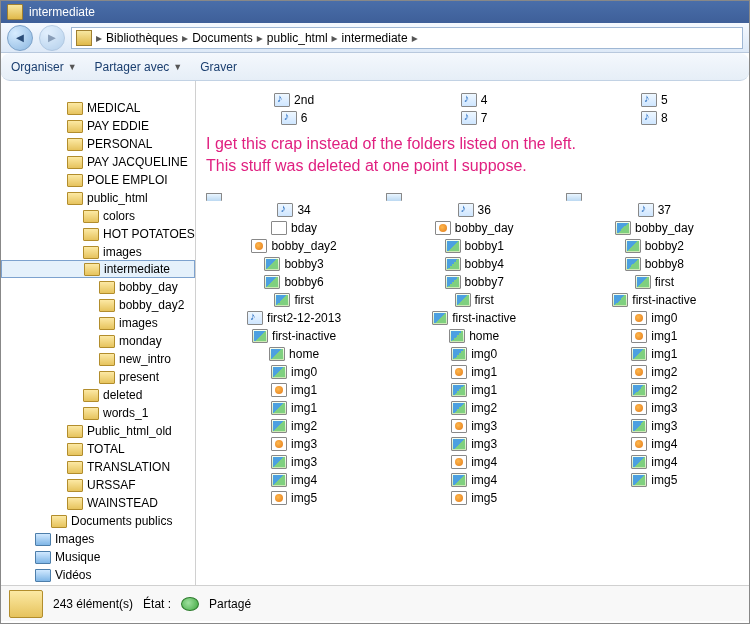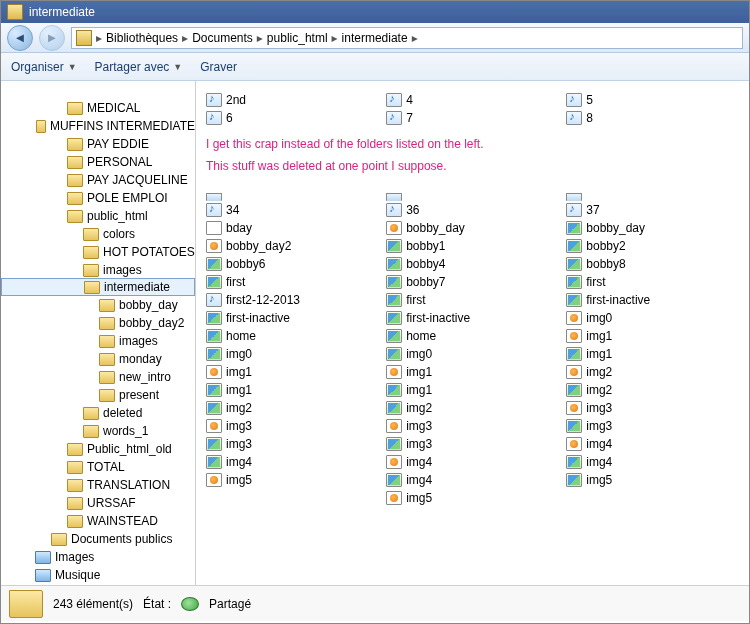--- a/index.html
+++ b/index.html
@@ -5,37 +5,37 @@
   * { box-sizing: border-box; margin: 0; padding: 0; font-family: "Segoe UI", Tahoma, sans-serif; }
   body { width: 750px; height: 624px; overflow: hidden; background: #fff; font-size: 12px; color: #000; border:1px solid #888;}
   .title-bar { background: linear-gradient(#4a6ea9,#3e5f99); color:#fff; height:22px; line-height:22px; padding:0 6px; display:flex; align-items:center; gap:6px; }
   .title-bar .ticon { width:16px; height:16px; background:linear-gradient(#f7e7a1,#e0b94a); border:1px solid #a08030; border-radius:1px; }
   .nav-bar { background:linear-gradient(#f5f9ff,#dde9f7); height:30px; display:flex; align-items:center; padding:0 6px; border-bottom:1px solid #b8c8dd; gap:6px;}
   .nav-btn { width:26px; height:26px; border-radius:50%; border:1px solid #7da2c9; background:radial-gradient(circle at 30% 30%,#d7ecff,#8ab6e0); display:flex; align-items:center; justify-content:center; color:#2a4c77; font-size:13px; cursor:pointer;}
   .nav-btn.disabled { opacity:.5; }
   .bread { flex:1; background:#fff; border:1px solid #9fb7d4; height:22px; display:flex; align-items:center; padding:0 4px; gap:4px; font-size:12px;}
   .bread .sep{color:#555;}
   .bread .bicon{ width:16px; height:16px; background:linear-gradient(#f7e7a1,#e0b94a); border:1px solid #a08030;}
-  .tool-bar { background:linear-gradient(#f4f8fd,#e6eef7); height:28px; display:flex; align-items:center; padding:0 10px; gap:18px; border-bottom:1px solid #c2d2e4; color:#1a3e6f;}
+  .tool-bar { background:linear-gradient(#f4f8fd,#e6eef7); height:28px; display:flex; align-items:center; padding:0 10px; gap:18px; border-bottom:1px solid #c2d2e4; color:#1a3e6f;border-radius:9px;}
   .tool-item{display:flex; align-items:center; gap:4px; cursor:pointer;}
   .content { display:flex; height:504px; }
   .tree { width:195px; border-right:1px solid #d0d0d0; overflow-y:auto; overflow-x:hidden; padding:18px 0 2px 0; background:#fff; position:relative;}
   .tree::-webkit-scrollbar{width:16px;}
   .tree::-webkit-scrollbar-track{background:#f0f0f0;}
   .tree::-webkit-scrollbar-thumb{background:#c0c8d6;border:1px solid #9aa8bc;}
   .tnode { display:flex; align-items:center; height:18px; padding-left:0; white-space:nowrap; cursor:pointer;}
   .tnode .ind{display:inline-block;}
   .tnode .ico{ width:16px; height:13px; margin-right:4px; background:linear-gradient(#fce9a4,#e6c35d); border:1px solid #b28d2c; border-radius:0 1px 1px 1px; position:relative;}
   .tnode .ico.lib{ background:linear-gradient(#d0e8ff,#7fb6e6); border-color:#4d7eaa;}
   .tnode.sel { background:#e5f1fb; border:1px solid #7da2ce; height:18px; margin-top:-1px;}
   .main { flex:1; overflow:auto; padding:10px 6px 0 6px; position:relative;}
-  .annot { color:#e02080; font-size:12px; line-height:22px; margin:6px 0 16px 4px; }
+  .annot { color:#e02080; font-size:16px; line-height:22px; margin:6px 0 16px 4px; }
   .cols { display:flex; gap:0; }
   .col { width:33.3%; }
-  .li { display:flex; align-items:center; height:18px; gap:4px; padding-left:4px; cursor:pointer;}
+  .li { display:flex; align-items:center; height:18px; gap:4px; padding-left:4px; cursor:pointer;justify-content:center;}
   .fico { width:16px; height:14px; border:1px solid #888; border-radius:1px; flex:0 0 16px;}
   .k-audio{ background:linear-gradient(#eef7ff,#cfe6ff); position:relative;}
   .k-audio::after{content:"♪"; position:absolute; left:2px; top:-2px; font-size:11px; color:#2a6fc0;}
   .k-img{ background:linear-gradient(#f6fff1,#cbe9b4); position:relative;}
   .k-img::after{content:""; position:absolute; left:1px; top:1px; right:1px; bottom:1px; background:linear-gradient(135deg,#4ca0e0 50%,#7fd07f 50%);}
   .k-ff{ background:#fff; position:relative;}
   .k-ff::after{content:""; position:absolute; left:3px; top:2px; width:8px; height:8px; border-radius:50%; background:radial-gradient(circle at 40% 40%, #ffb84d,#e27a1a);}
   .k-bmp{ background:#fff;}
   .k-frag{ width:16px; height:8px; border:none; background:linear-gradient(#e9f5ff,#bcd9f2); border:1px solid #888; border-bottom:none;}
   .status { height:36px; border-top:1px solid #d0d0d0; display:flex; align-items:center; padding:0 8px; gap:10px; background:#f8f8f8;}
@@ -86,25 +86,20 @@
 <div class="content">
   <div class="tree" id="tree">
       <div class="tnode">
         <span class="ind" style="width: 66px;"></span>
         <span class="ico"></span>
         <span>MEDICAL</span>
       </div>
       <div class="tnode">
         <span class="ind" style="width: 66px;"></span>
         <span class="ico"></span>
-        <span>MUFFINS INTERMEDIATE</span>
-      </div>
-      <div class="tnode">
-        <span class="ind" style="width: 66px;"></span>
-        <span class="ico"></span>
         <span>PAY EDDIE</span>
       </div>
       <div class="tnode">
         <span class="ind" style="width: 66px;"></span>
         <span class="ico"></span>
         <span>PERSONAL</span>
       </div>
       <div class="tnode">
         <span class="ind" style="width: 66px;"></span>
         <span class="ico"></span>
@@ -286,20 +281,24 @@
             <span class="fico k-audio"></span>
             <span>34</span>
           </div>
           <div class="li">
             <span class="fico k-bmp"></span>
             <span>bday</span>
           </div>
           <div class="li">
             <span class="fico k-ff"></span>
             <span>bobby_day2</span>
+          </div>
+          <div class="li">
+            <span class="fico k-img"></span>
+            <span>bobby3</span>
           </div>
           <div class="li">
             <span class="fico k-img"></span>
             <span>bobby6</span>
           </div>
           <div class="li">
             <span class="fico k-img"></span>
             <span>first</span>
           </div>
           <div class="li">

